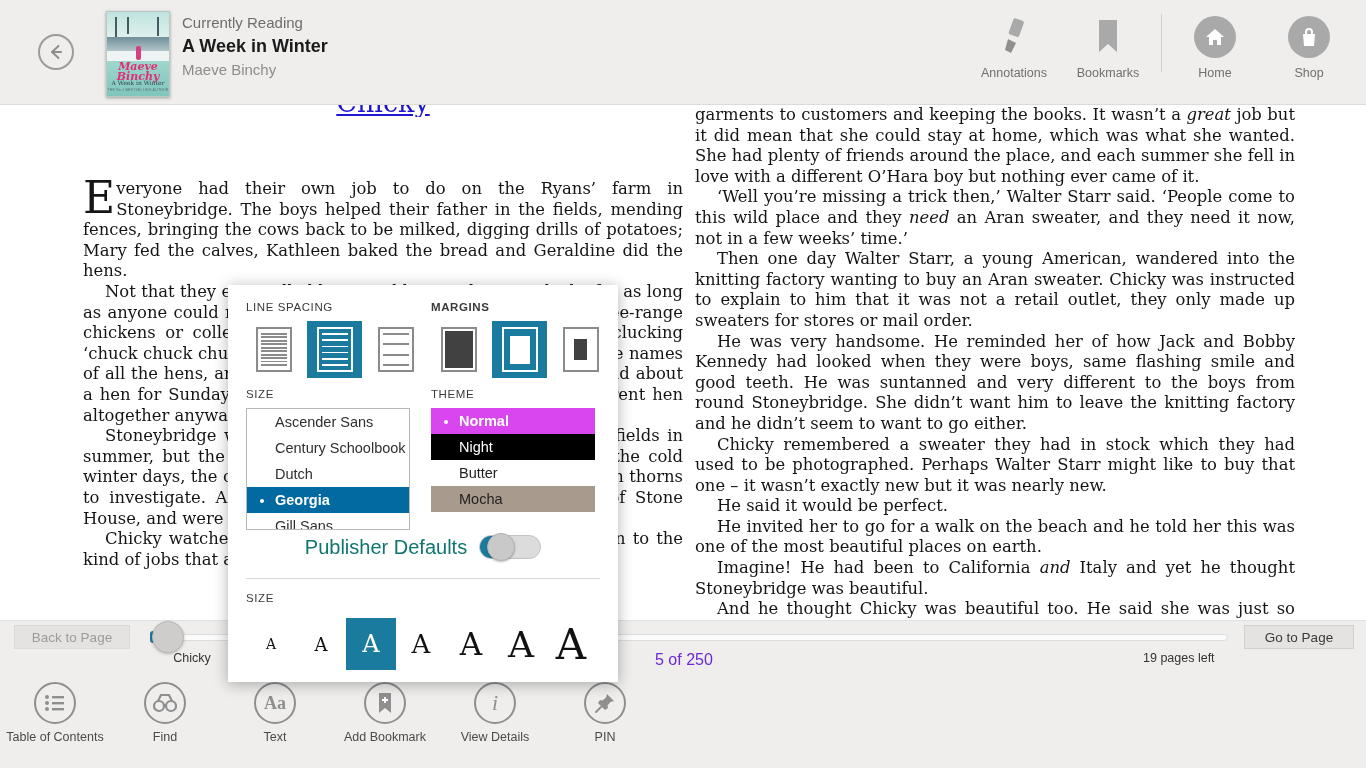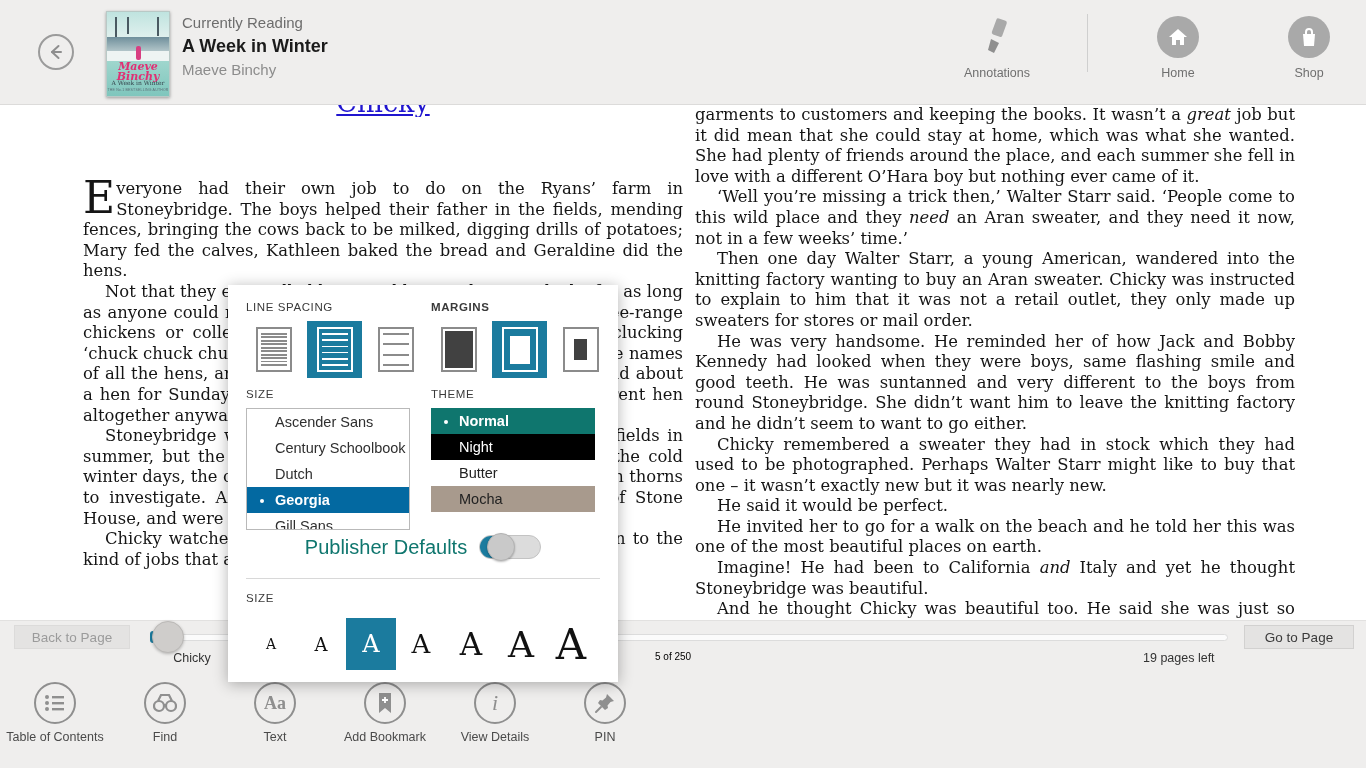--- a/index.html
+++ b/index.html
@@ -46,21 +46,21 @@
   .cv-title { position:absolute; left:0; top:80%; width:100%; text-align:center;
             color:#33424a; font-size:6px; font-family:"DejaVu Serif", serif; }
   .cv-sub { position:absolute; left:0; top:90%; width:100%; text-align:center;
             color:#5d6e76; font-size:3.5px; letter-spacing:.2px; }
 
   #book-meta { position: absolute; left: 182px; top: 12px; }
   #book-meta .lbl { font-size: 15px; color: #6d6d6d; line-height: 22px; }
   #book-meta .ttl { font-size: 18px; color: #1b1b1b; font-weight: bold; line-height: 24px; }
   #book-meta .auth { font-size: 15px; color: #8c8c8c; line-height: 24px; }
 
-  #header-tools { position: absolute; right: 10px; top: 12px; display: flex; align-items: flex-start; gap: 37px; }
+  #header-tools { position: absolute; right: 10px; top: 12px; display: flex; align-items: flex-start; }
   .htool { width: 94px; text-align: center; cursor: default; }
   .htool .glyph { height: 50px; display: flex; align-items: center; justify-content: center; }
   .htool .cap { font-size: 12.5px; color: #6f6f6f; margin-top: 4px; }
   .circ { width: 42px; height: 42px; border-radius: 50%; background: #a9a9a9;
           display: flex; align-items: center; justify-content: center; }
   #hdr-divider { width: 1px; height: 58px; background: #cfcfcf; margin: 2px 6px 0 6px; }
 
   
   #pages { position: absolute; left: 0; top: 105px; width: 1366px; height: 515px;
            background: #ffffff; }
@@ -149,21 +149,21 @@
       display: flex; align-items: center; justify-content: center; }
   #track { position: absolute; left: 150px; top: 634px; width: 1078px; height: 7px;
       background: #fbfbfb; border: 1px solid #dcdcdc; border-radius: 4px; }
   #thumb { position: absolute; left: 152px; top: 621px; width: 32px; height: 32px;
       border-radius: 50%; background: #cfcdcb; border: 1px solid #bbb9b7;
       box-shadow: 0 1px 3px rgba(0,0,0,.25); }
   #thumb-fill { position: absolute; left: 150px; top: 631px; width: 14px; height: 12px;
       background: #1b7b9e; border-radius: 3px; }
   #thumb-label { position: absolute; left: 152px; top: 651px; width: 80px; text-align: center;
       font-size: 12.5px; color: #333; }
-  #page-count { position: absolute; left: 655px; top: 651px; font-size: 10px; color: #000000; }
+  #page-count { position: absolute; left: 655px; top: 651px; font-size: 16px; color: #6d28d9; }
   #pages-left { position: absolute; left: 1143px; top: 651px; font-size: 12.5px; color: #333; }
   #goto { position: absolute; left: 1244px; top: 625px; width: 110px; height: 24px;
       background: #e4e3e2; border: 1px solid #d2d1d0; color: #3a3a3a; font-size: 13.5px;
       display: flex; align-items: center; justify-content: center; }
   #btools { position: absolute; left: 0; top: 682px; width: 660px; display: flex; }
   .btool { width: 110px; text-align: center; }
   .btool .ring { width: 42px; height: 42px; margin: 0 auto; border-radius: 50%;
       border: 2px solid #8f8f8f; display: flex; align-items: center; justify-content: center;
       color: #8f8f8f; }
   .btool .cap { font-size: 12.5px; color: #4a4a4a; margin-top: 6px; }
@@ -208,20 +208,28 @@
       <div class="htool">
         <div class="glyph">
           <svg width="30" height="40" viewBox="0 0 30 40">
             <rect x="12" y="2" width="11" height="17" rx="2" fill="#a9a9a9" transform="rotate(20 17 10)"></rect>
             <path d="M9 22 L17 26 L12 36 L6 33 Z" fill="#8f8f8f"></path>
           </svg>
         </div>
         <div class="cap">Annotations</div>
       </div>
 
+      <div class="htool">
+        <div class="glyph">
+          <svg width="26" height="38" viewBox="0 0 26 38">
+            <path d="M4 2 H22 V34 L13 26 L4 34 Z" fill="#a9a9a9"></path>
+          </svg>
+        </div>
+        <div class="cap">Bookmarks</div>
+      </div>
 
       <div id="hdr-divider"></div>
 
       <div class="htool">
         <div class="glyph">
           <div class="circ">
             <svg width="24" height="24" viewBox="0 0 24 24">
               <path d="M12 4 L21 12 H18 V20 H14 V15 H10 V20 H6 V12 H3 Z" fill="#ffffff"></path>
             </svg>
           </div>
@@ -336,21 +344,21 @@
         <div>Century Schoolbook</div>
         <div>Dutch</div>
         <div class="sel">Georgia</div>
         <div>Gill Sans</div>
       </div>
     </div>
 
     <div class="grp" id="grp-theme">
       <div class="sect-label">THEME</div>
       <div class="listbox" id="theme-list">
-        <div class="sel" style="background:#0f766e;color:#ffffff">Normal</div>
+        <div class="sel" style="background:#d946ef;color:#ffffff">Normal</div>
         <div style="background:#000000;color:#ffffff">Night</div>
         <div style="background:#ffffff;color:#222222">Butter</div>
         <div style="background:#a89a8d;color:#222222">Mocha</div>
       </div>
     </div>
 
     <div id="pubdef">
       <span class="cap">Publisher Defaults</span>
       <span id="toggle">
         <span id="knob"></span>

